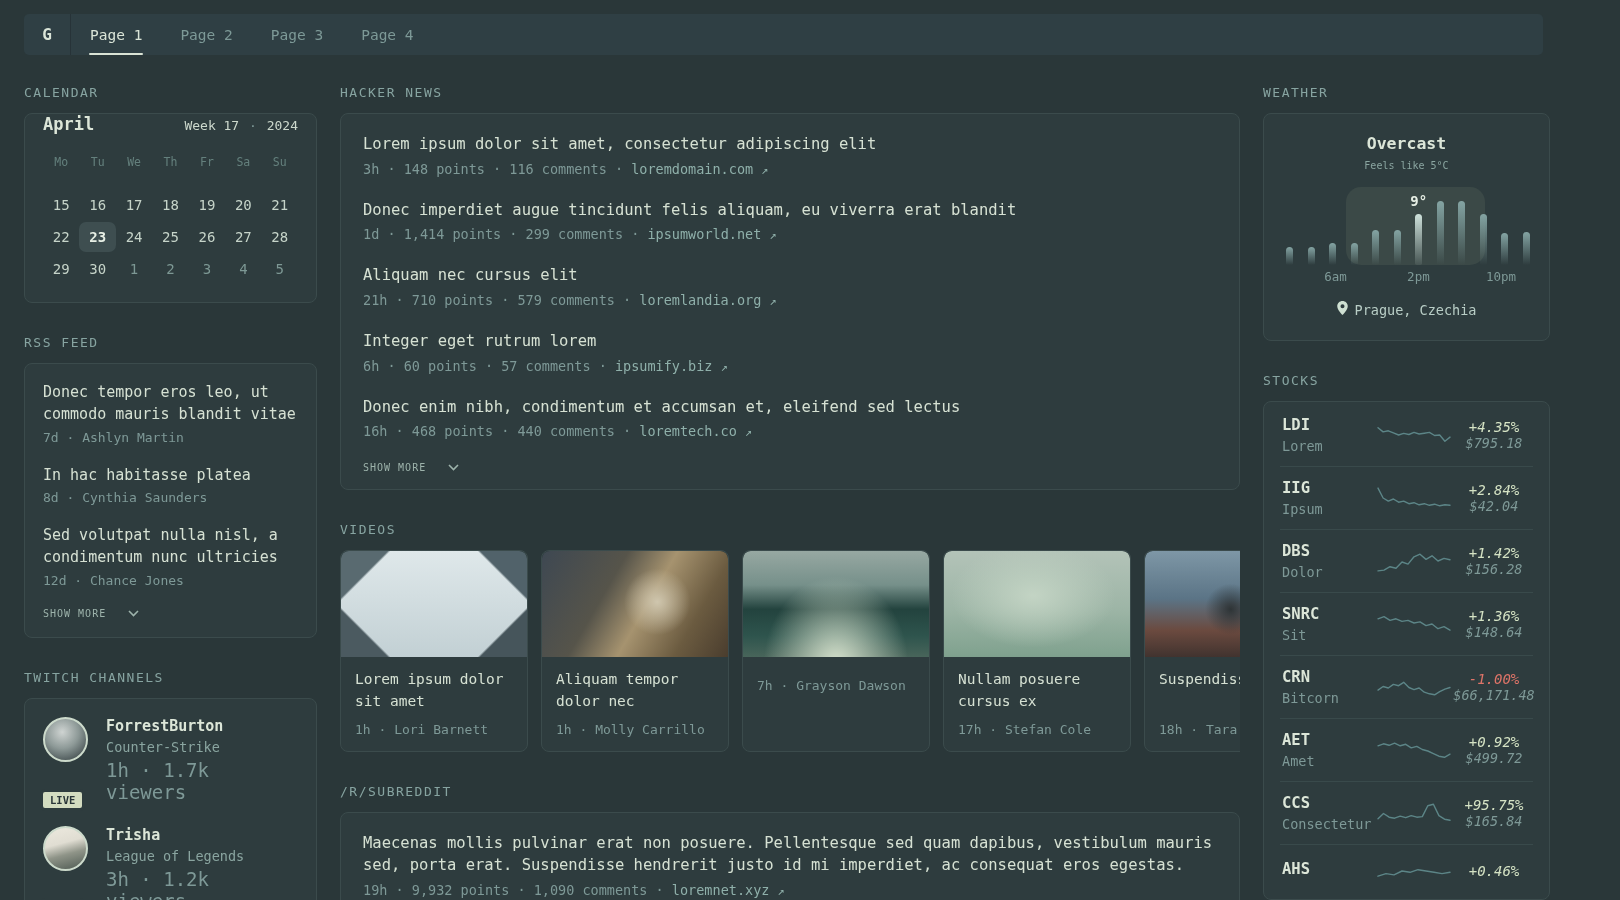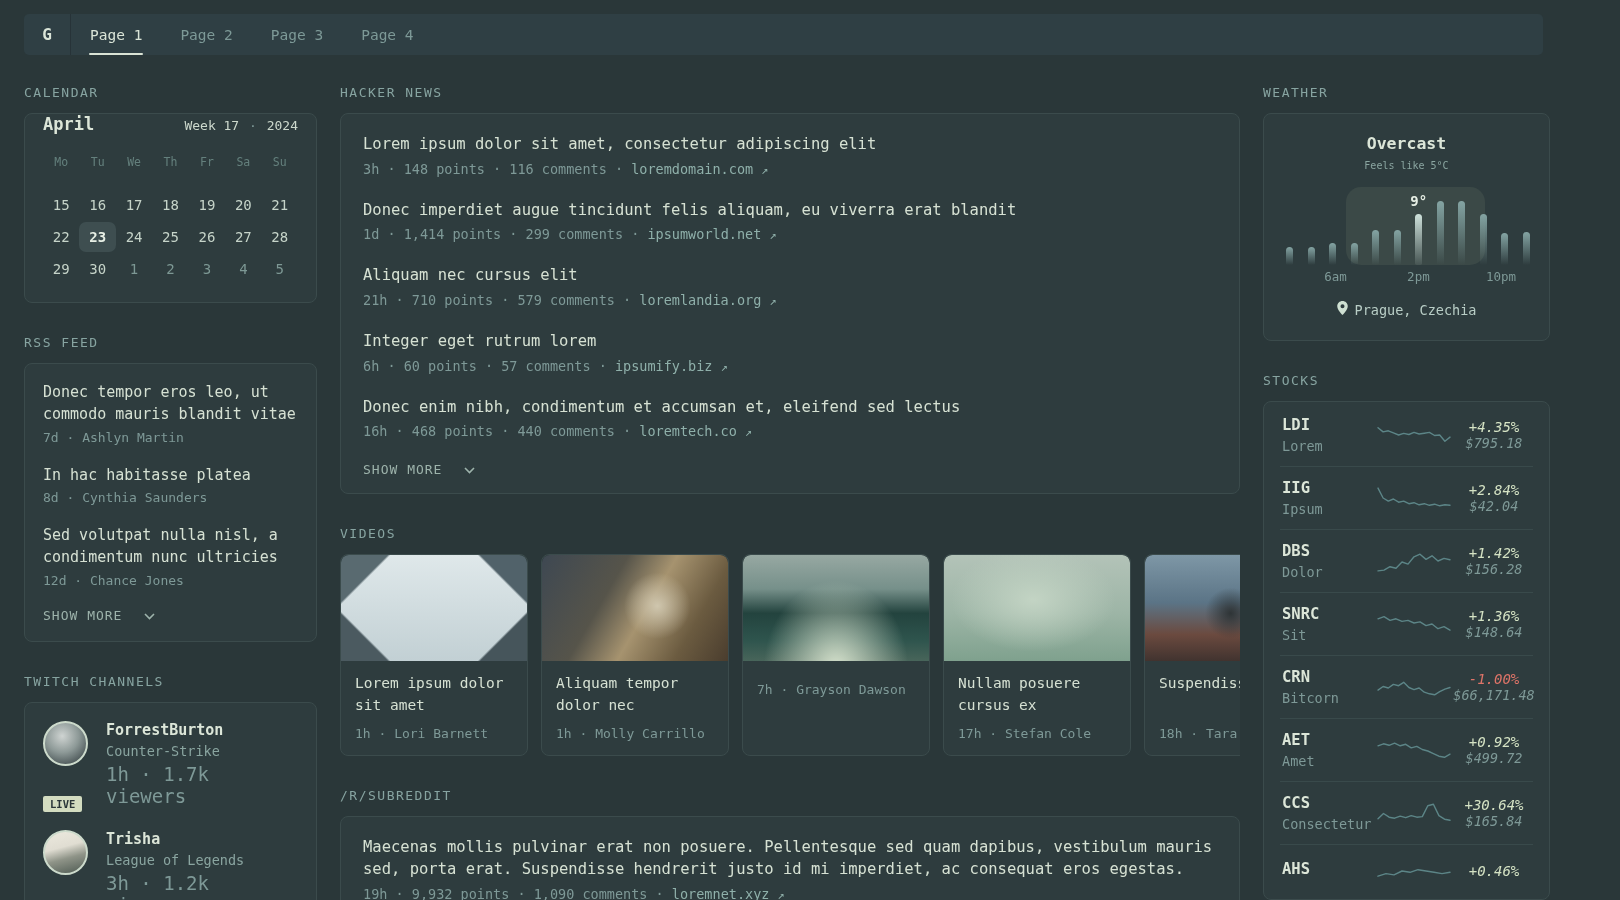--- a/index.html
+++ b/index.html
@@ -60,21 +60,21 @@
   .cal-grid .day.dim { color:#7d9894; }
   .cal-grid .day.selected { background:#3e4e50; color:#e7efe5; font-weight:bold; }
 
   
   .feed-card { padding:18px; }
   .feed-item { margin-bottom:20px; }
   .feed-title { font-size:15px; line-height:1.45; color:#d6e1d3; cursor:pointer; }
   .feed-meta { font-size:13px; color:#7e9997; margin-top:4px; }
   .show-more {
     display:flex; align-items:center; gap:22px;
-    font-size:13px; letter-spacing:1px; color:#9db3ab; cursor:pointer; margin-top:2px;
+    font-size:10px; letter-spacing:1px; color:#9db3ab; cursor:pointer; margin-top:2px;
   }
   .show-more svg { stroke:#9db3ab; fill:none; stroke-width:1.6; }
 
   
   .twitch-card { padding:18px; }
   .tw-row { display:flex; gap:17px; margin-bottom:23px; cursor:pointer; }
   .tw-row:last-child { margin-bottom:0; }
   .tw-avatar-wrap { position:relative; width:46px; flex:0 0 46px; }
   .tw-avatar {
     width:45px; height:45px; border-radius:50%;
@@ -537,21 +537,21 @@
             <div class="stock-id">
               <div class="stock-sym">CCS</div>
               <div class="stock-name">Consectetur</div>
             </div>
             <div class="stock-spark">
                 <svg viewBox="0 0 72 26">
                   <polyline points="0.0,18.7 5.5,13.5 11.1,17.2 16.6,18.2 22.2,16.1 27.7,17.7 33.2,15.6 38.8,17.2 44.3,16.6 49.8,5.7 55.4,4.2 60.9,15.6 66.5,19.2 72.0,20.3" fill="none" stroke="#5c8587" stroke-width="1.4" stroke-linejoin="round" stroke-linecap="round"></polyline>
                 </svg>
               </div>
             <div class="stock-right">
-              <div class="stock-change">+30.64%</div>
+              <div class="stock-change">+95.75%</div>
               <div class="stock-price">$165.84</div>
             </div>
           </div>
 
           <div class="stock-row">
             <div class="stock-id">
               <div class="stock-sym">AHS</div>
               <div class="stock-name"></div>
             </div>
             <div class="stock-spark">

